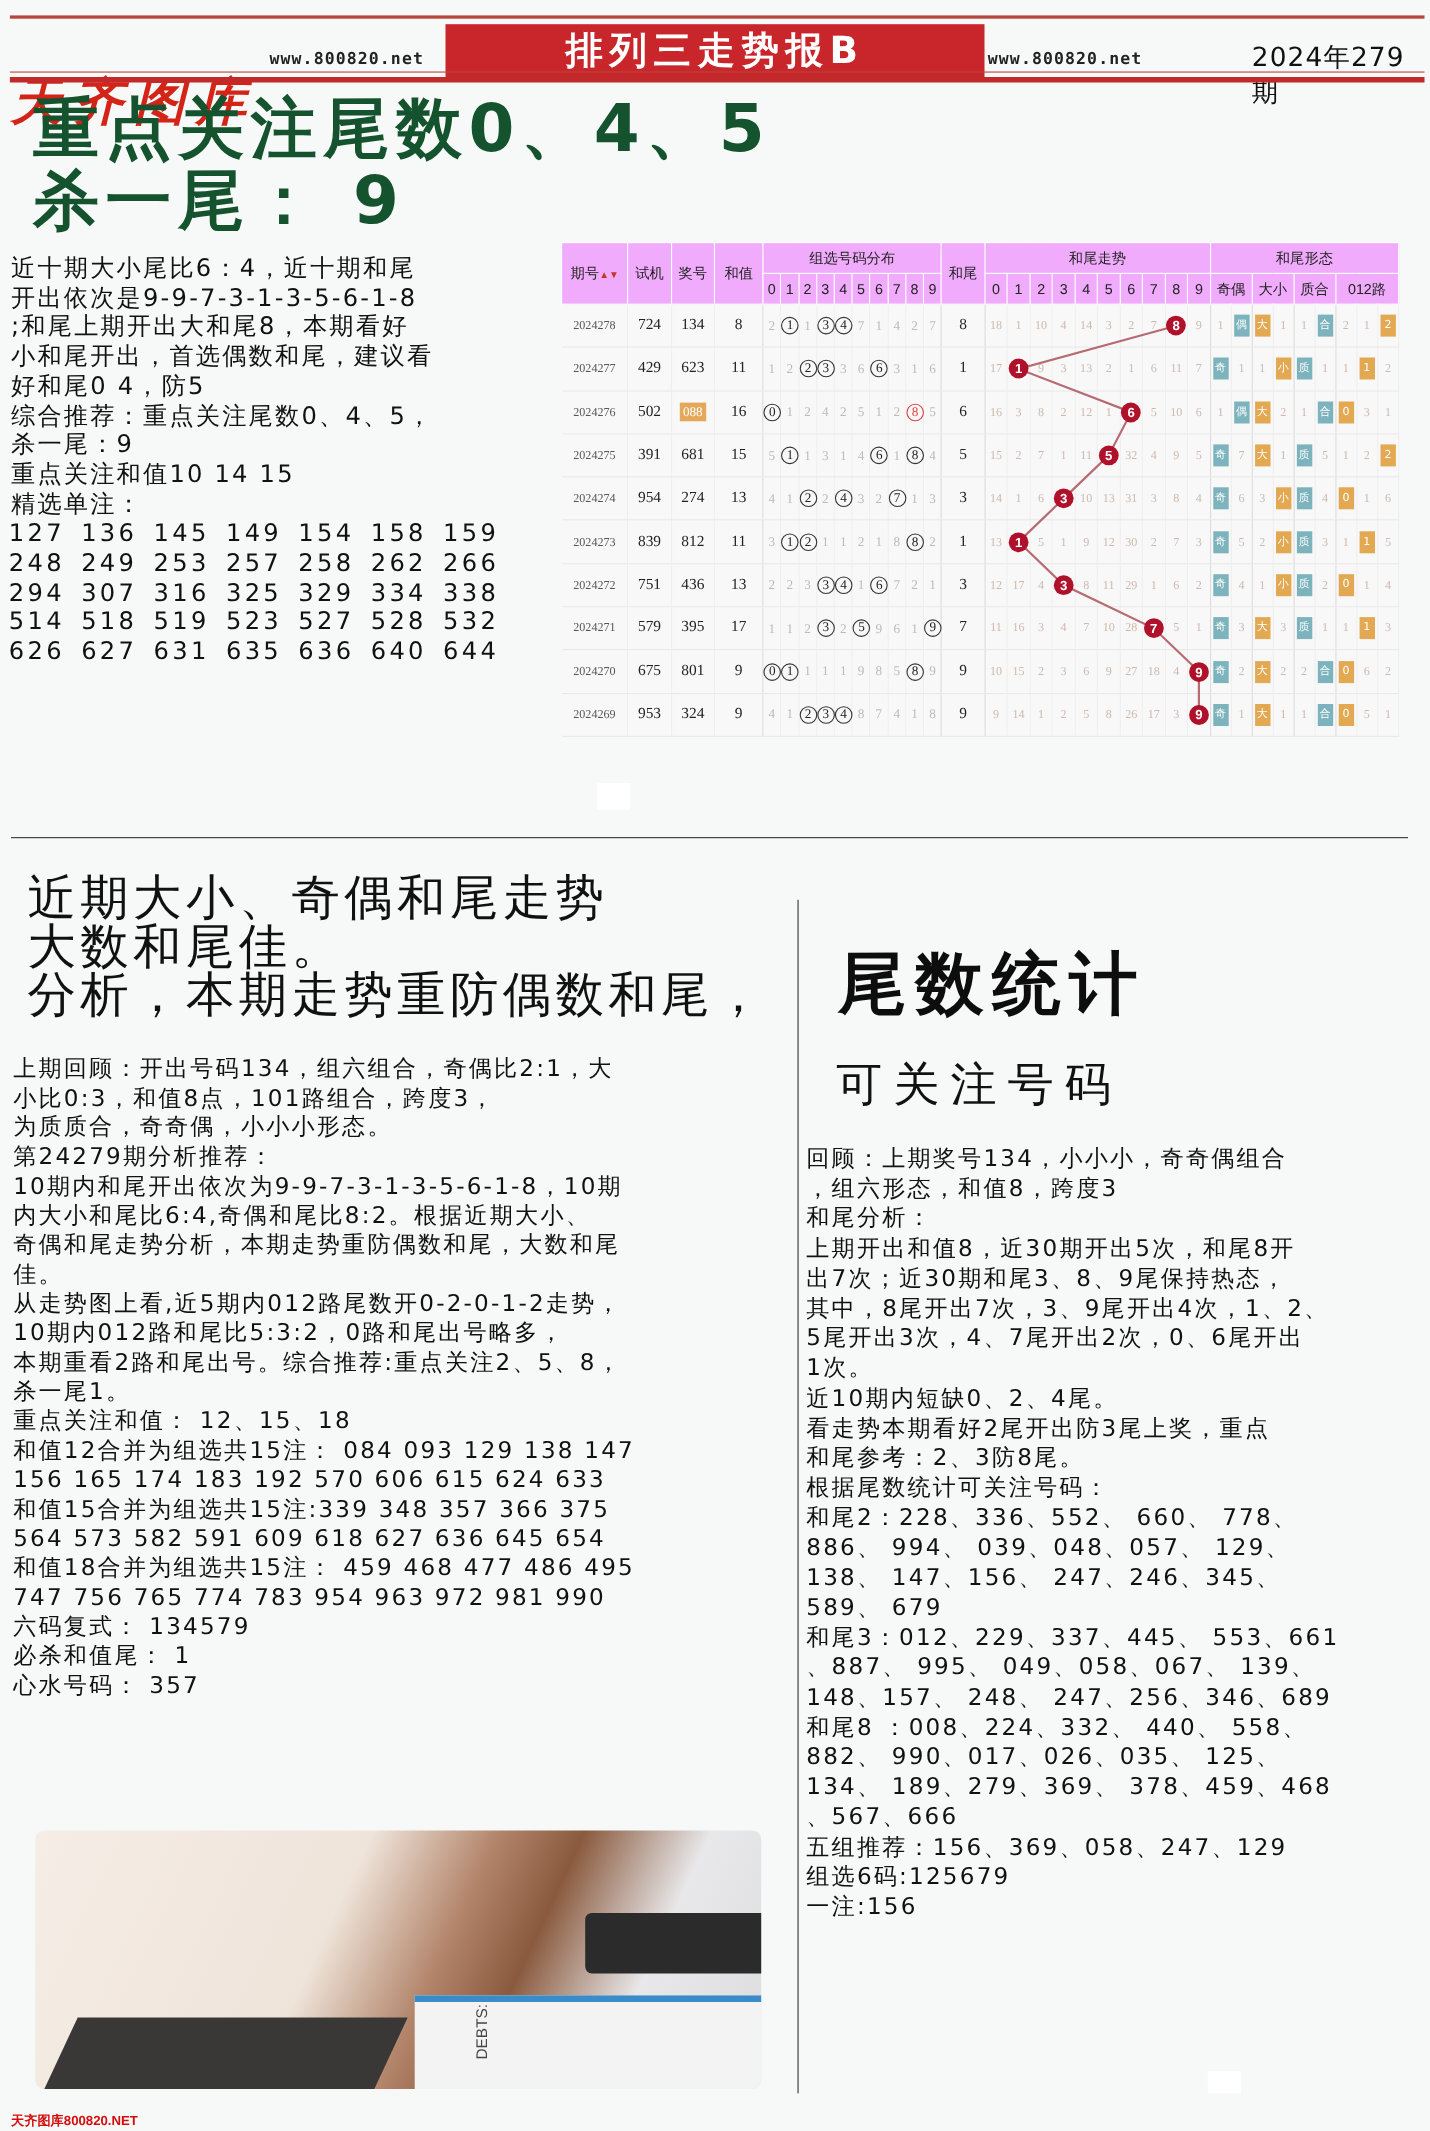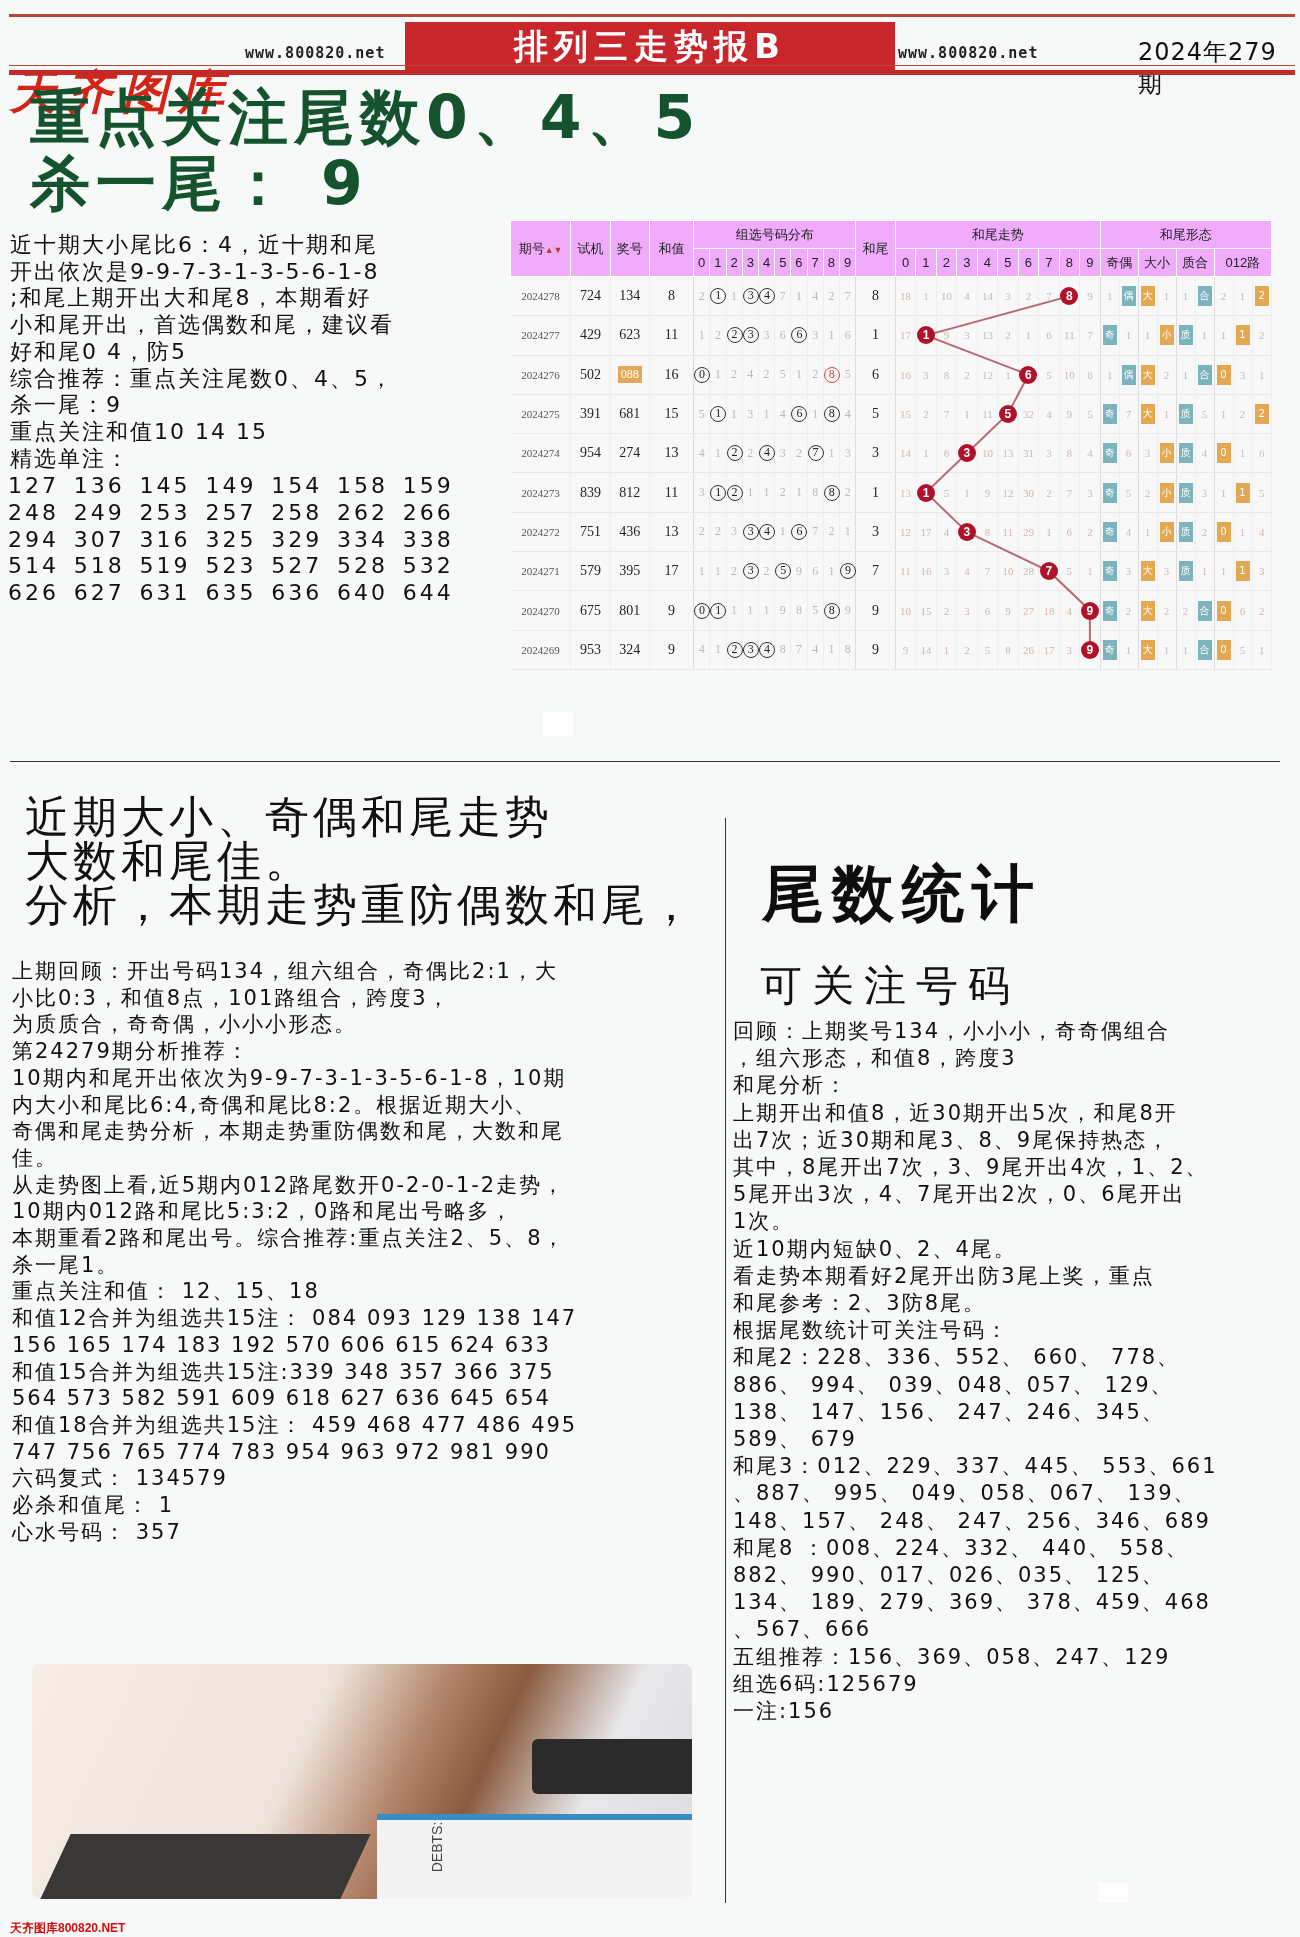--- a/index.html
+++ b/index.html
@@ -59,21 +59,21 @@
   .photo { position: absolute; left: 32px; top: 1664px; width: 660px; height: 235px; border-radius: 8px; overflow: hidden; background: linear-gradient(115deg, #f5ede6 0%, #efe4da 40%, #b2846a 55%, #8a5a3e 65%, #e8e8ea 80%, #dcdcdf 100%); }
   .photo .calc { position: absolute; left: 20px; top: 170px; width: 300px; height: 80px; background: #3a3836; transform: skewX(-25deg); }
   .photo .book { position: absolute; left: 345px; top: 150px; width: 330px; height: 100px; background: #f3f3f3; border-top: 6px solid #3a8cc8; }
   .photo .phone { position: absolute; left: 500px; top: 75px; width: 170px; height: 55px; background: #2b2b2b; border-radius: 6px; }
   .photo .label { position: absolute; left: 380px; top: 175px; font-size: 14px; color: #444; transform: rotate(-90deg); font-family: "Liberation Sans", sans-serif; }
   .footer { position: absolute; left: 10px; top: 1920px; font-size: 12px; color: #d40e0e; font-weight: bold; font-family: "Liberation Sans", sans-serif; }
 
   
   .right-head { position: absolute; left: 762px; top: 852px; font-size: 62px; font-weight: bold; letter-spacing: 8px; color: #0d0d0d; }
   .right-sub { position: absolute; left: 760px; top: 958px; font-family: "DejaVu Serif", serif; font-size: 42px; letter-spacing: 10px; color: #111; }
-  .right-body { position: absolute; left: 733px; top: 1018px; width: 565px; font-size: 21px; line-height: 27.2px; letter-spacing: 2px; color: #111; }
+  .right-body { position: absolute; left: 733px; top: 1040px; width: 565px; font-size: 21px; line-height: 27.2px; letter-spacing: 2px; color: #111; }
   .right-body .row { white-space: pre; }
 </style>
 </head>
 <body>
 
 <div class="hdr-line top"></div>
 <div class="logo">天齐图库</div>
 <div class="hdr-url l">www.800820.net</div>
 <div class="hdr-title">排列三走势报B</div>
 <div class="hdr-url r">www.800820.net</div>

